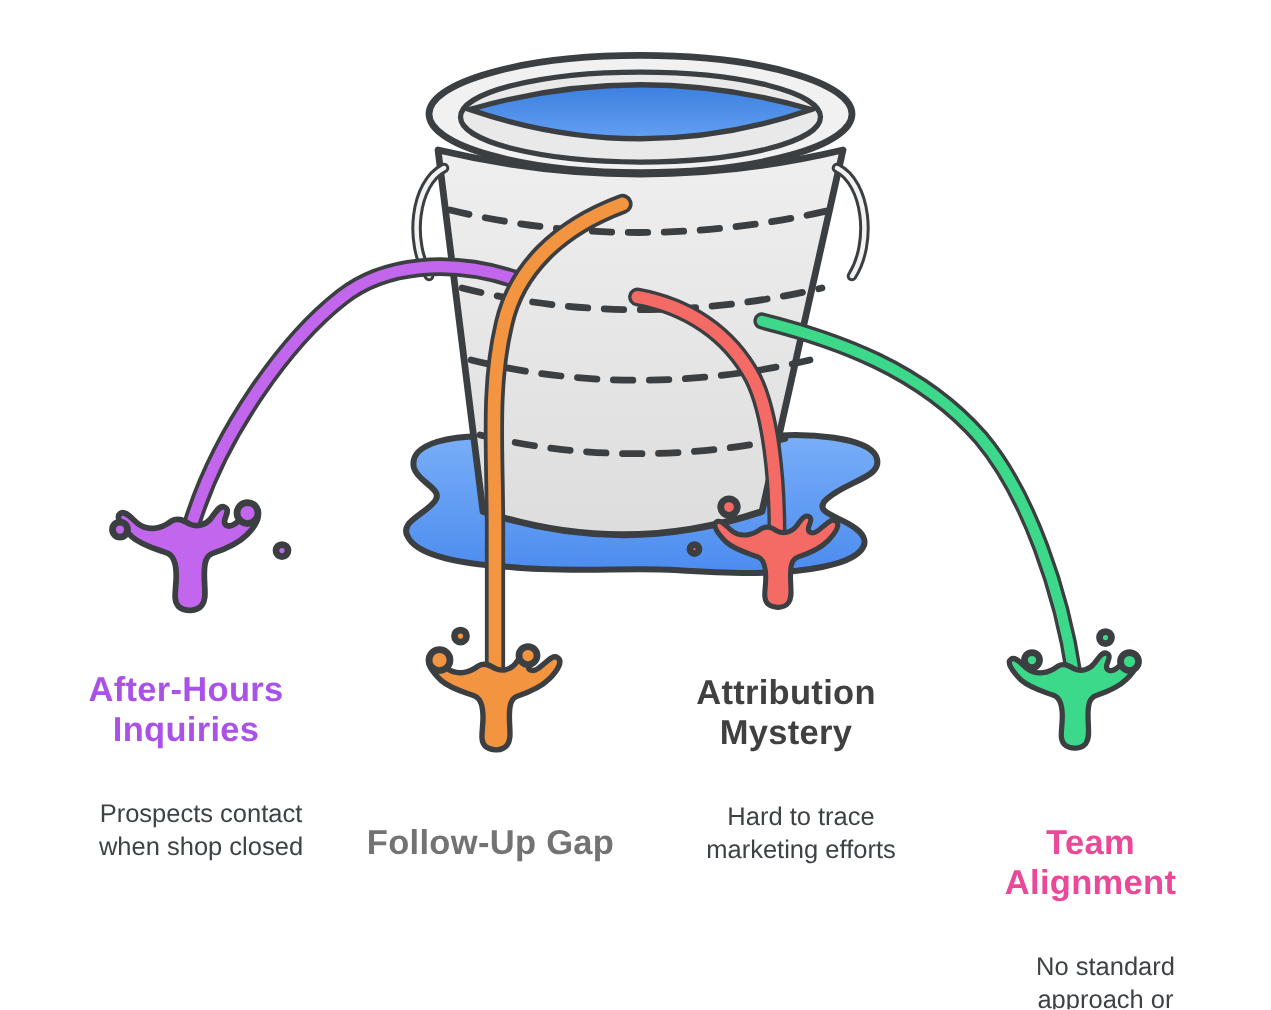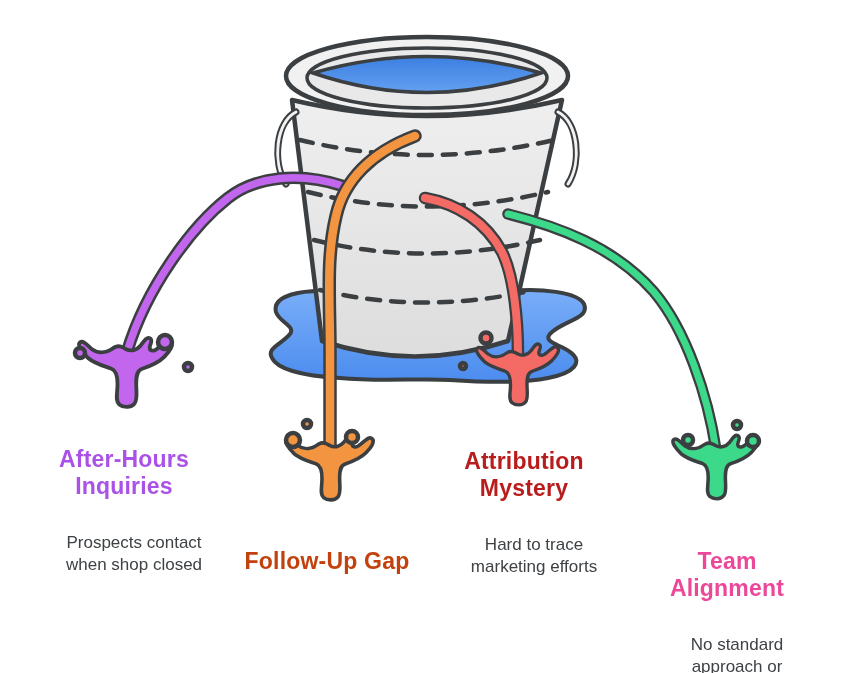--- a/index.html
+++ b/index.html
@@ -161,25 +161,25 @@
   </svg>
 
   <div class="leak-label" style="left:124px; top:428px;">
     <div class="leak-title" style="color: rgb(170, 82, 232);">After-Hours
 Inquiries</div>
     <div class="leak-subtitle">Prospects contact
 when shop closed</div>
   </div>
 
   <div class="leak-label" style="left:327px; top:530px;">
-    <div class="leak-title" style="color: #c2410c;">Follow-Up Gap</div>
+    <div class="leak-title" style="color: #737373;">Follow-Up Gap</div>
   </div>
 
   <div class="leak-label" style="left:524px; top:430px;">
-    <div class="leak-title" style="color: #b91c1c;">Attribution
+    <div class="leak-title" style="color: #404040;">Attribution
 Mystery</div>
     <div class="leak-subtitle">Hard to trace
 marketing efforts</div>
   </div>
 
   <div class="leak-label" style="left:727px; top:530px;">
     <div class="leak-title" style="color: #ec4899;">Team
 Alignment</div>
     <div class="leak-subtitle">No standard
 approach or training</div>

